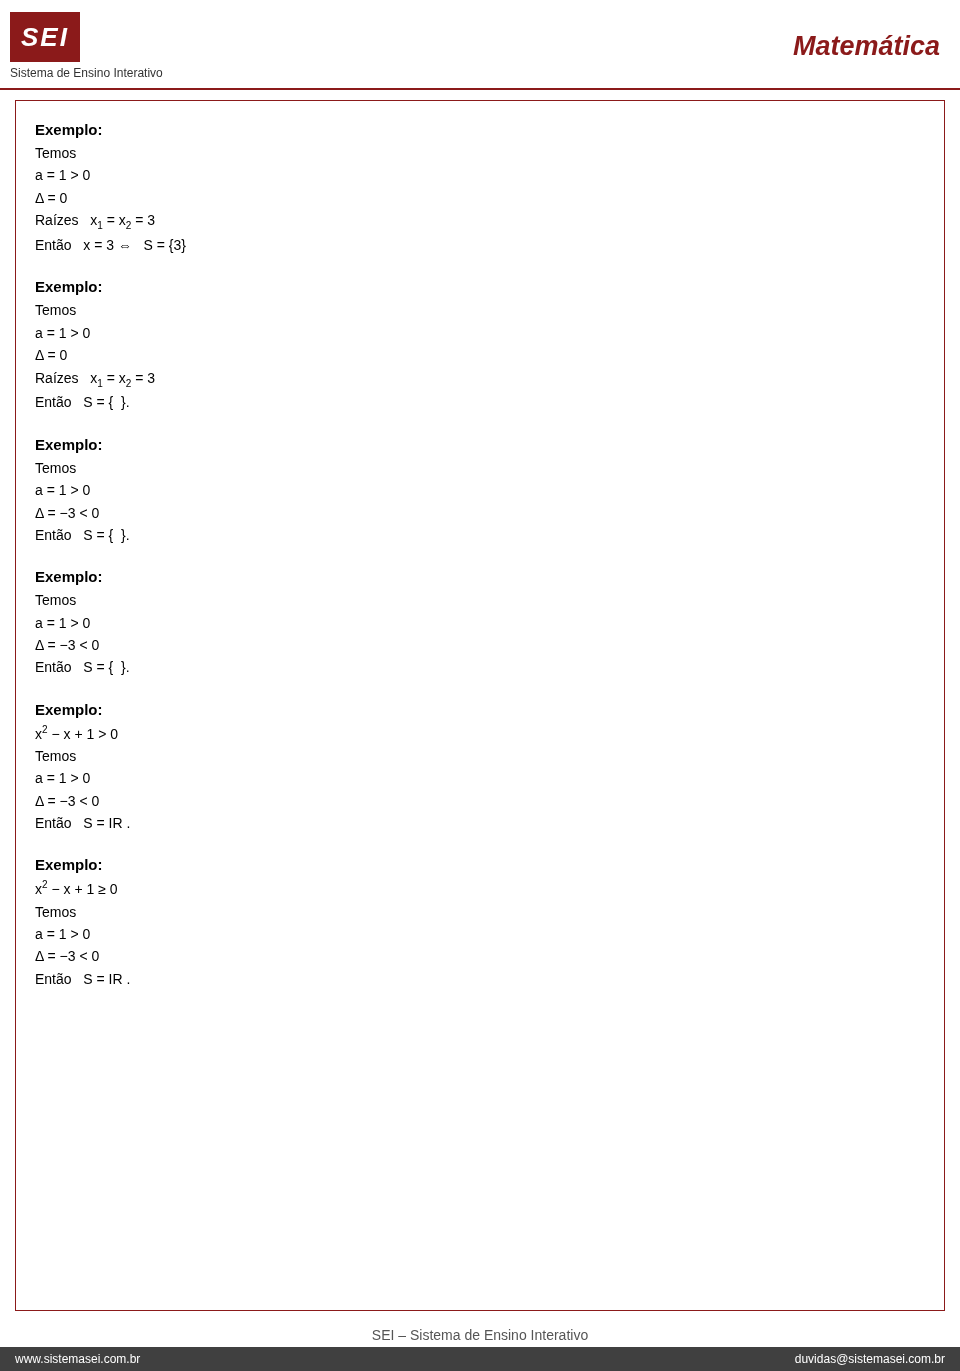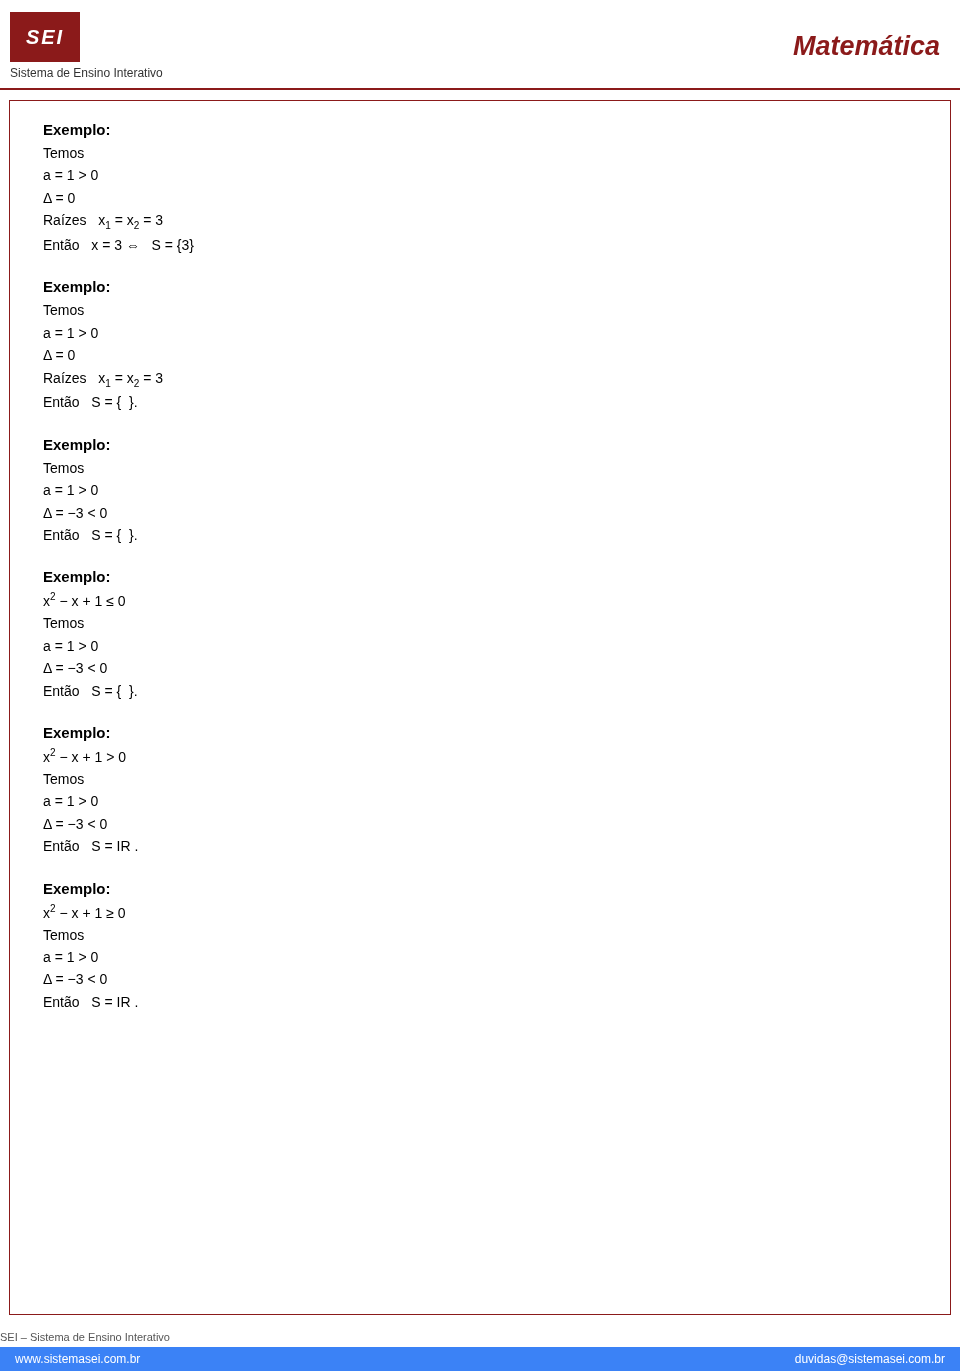--- a/index.html
+++ b/index.html
@@ -33,42 +33,42 @@
       background: #8b1a1a;
       width: 70px;
       height: 50px;
       display: flex;
       align-items: center;
       justify-content: center;
       margin-bottom: 4px;
     }
     .logo-sei-text {
       color: white;
-      font-size: 20px;
+      font-size: 26px;
       font-weight: bold;
       letter-spacing: 2px;
       font-style: italic;
     }
     .logo-subtitle {
       color: #333;
       font-size: 12px;
       font-weight: normal;
     }
     .page-title {
       color: #8b1a1a;
       font-size: 27px;
       font-weight: bold;
       font-style: italic;
     }
     
     .content-border {
       border: 1.5px solid #8b1a1a;
-      margin: 10px 9px;
+      margin: 10px 15px;
       flex: 1;
-      padding: 20px 33px;
+      padding: 20px 19px;
       position: relative;
     }
     
     .example-block {
       margin-bottom: 22px;
     }
     .example-label {
       font-weight: bold;
       font-size: 15px;
       margin-bottom: 4px;
@@ -81,29 +81,29 @@
     }
     sup {
       font-size: 10px;
       vertical-align: super;
     }
     sub {
       font-size: 10px;
       vertical-align: sub;
     }
     .footer-center {
-      text-align: left;
+      text-align: center;
       padding: 6px 0 4px 0;
-      font-size: 11px;
+      font-size: 14px;
       color: #555;
     }
     .footer-bar {
       display: flex;
       justify-content: space-between;
-      background: #3b82f6;
+      background: #404040;
       padding: 5px 15px;
       color: white;
       font-size: 12px;
     }
   </style>
 </head>
 <body>
 
 <div class="page">
 
@@ -140,21 +140,20 @@
     <div class="example-block">
       <div class="example-label">Exemplo:</div>
       <span class="math-line">Temos</span>
       <span class="math-line">a = 1 &gt; 0</span>
       <span class="math-line">Δ = −3 &lt; 0</span>
       <span class="math-line">Então &nbsp; S = { &nbsp;}.</span>
     </div>
 
     <div class="example-block">
       <div class="example-label">Exemplo:</div>
-      <span class="math-line">x<sup>2</sup> − x + 1 ≤ 0</span>
       <span class="math-line">Temos</span>
       <span class="math-line">a = 1 &gt; 0</span>
       <span class="math-line">Δ = −3 &lt; 0</span>
       <span class="math-line">Então &nbsp; S = { &nbsp;}.</span>
     </div>
 
     <div class="example-block">
       <div class="example-label">Exemplo:</div>
       <span class="math-line">x<sup>2</sup> − x + 1 &gt; 0</span>
       <span class="math-line">Temos</span>

